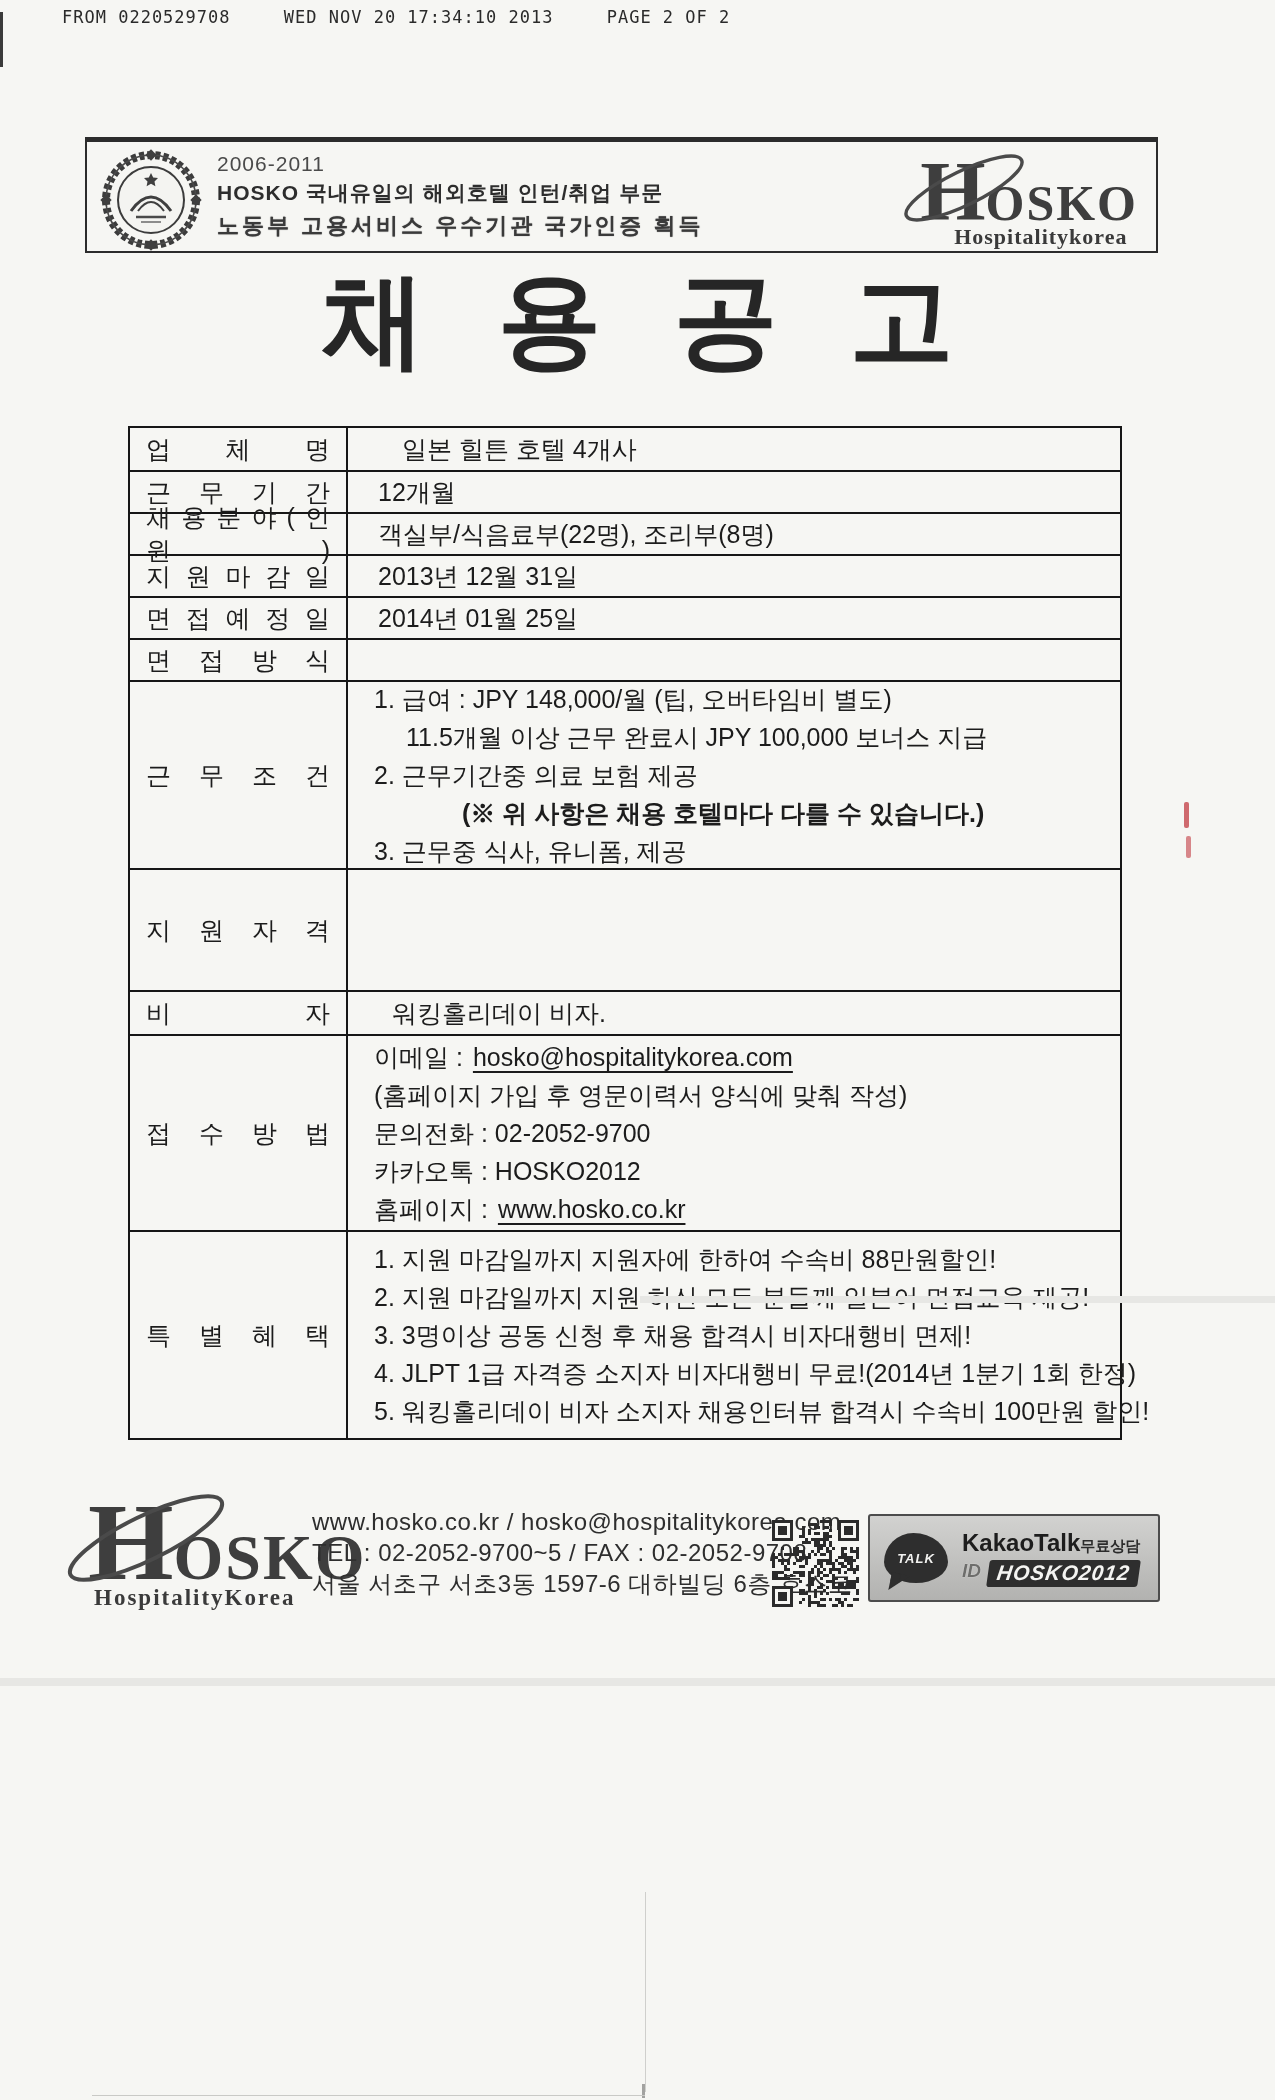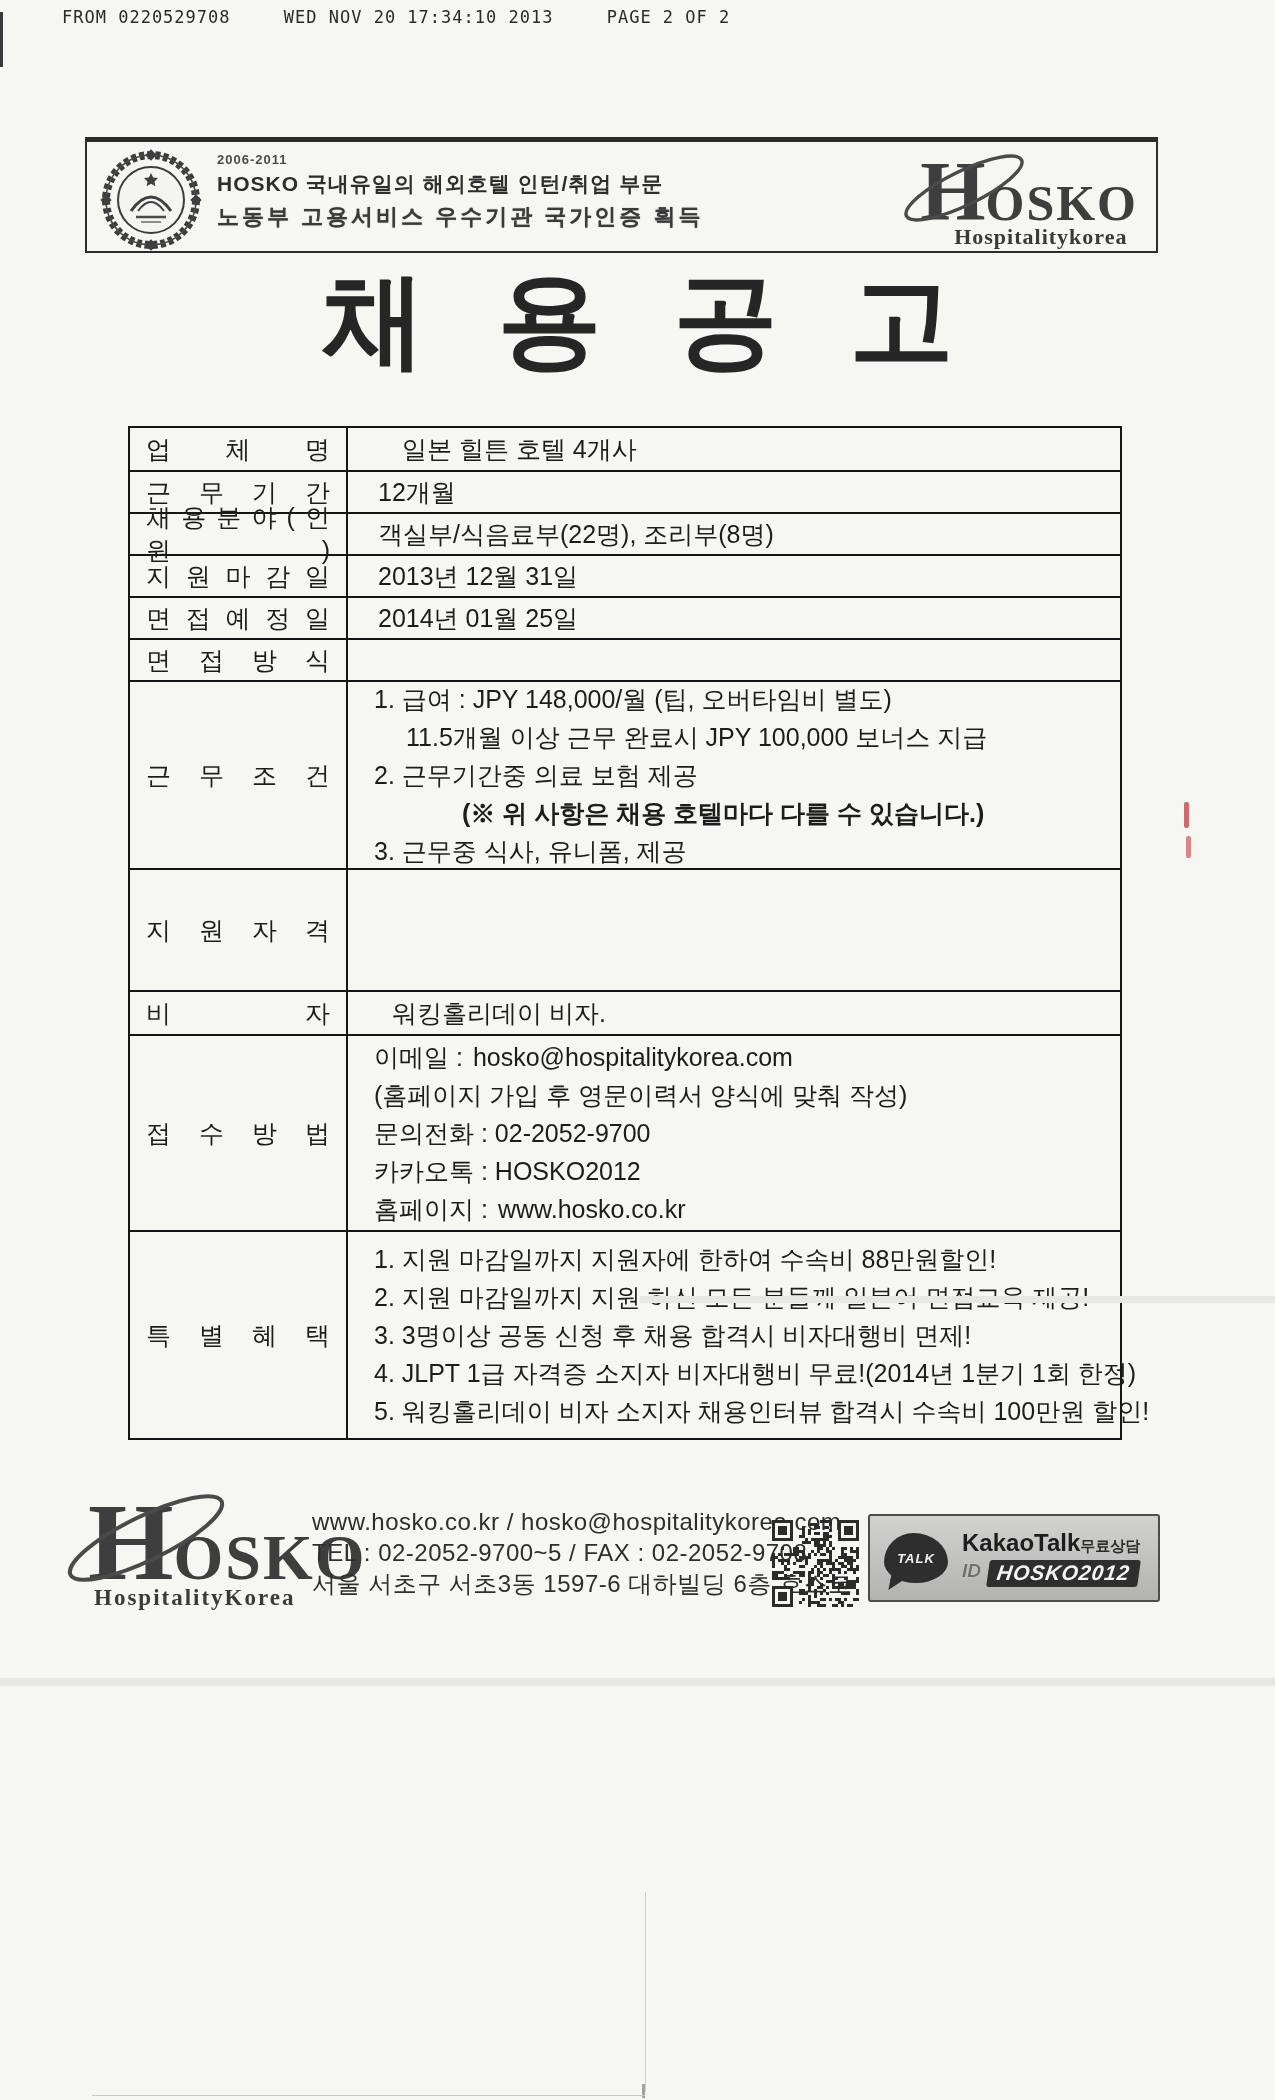--- a/index.html
+++ b/index.html
@@ -18,21 +18,21 @@
   .fax-line span { margin-right:42px; }
   .edge-mark { position:absolute; left:0; top:12px; width:3px; height:55px; background:#3a3a3a; }
 
   
   .header-box {
     position:absolute; left:85px; top:137px; width:1073px; height:116px;
     border:2px solid #2c2c2c; border-top-width:5px;
   }
   .seal { position:absolute; left:13px; top:7px; }
   .header-text { position:absolute; left:130px; top:10px; }
-  .hdr-years { font-size:13px; color:#4a4a4a; letter-spacing:1px;font-weight:bold; }
+  .hdr-years { font-size:21px; color:#4a4a4a; letter-spacing:1px; }
   .hdr-line1 { font-size:21px; font-weight:700; color:#2d2d2d; margin-top:3px; letter-spacing:1px; }
   .hdr-line2 { font-size:22px; font-weight:700; color:#3a3a3a; margin-top:4px; letter-spacing:3px;
                text-shadow:0 0 1px #6a6a6a; }
 
   
   .hosko-logo { position:absolute; font-family:"Liberation Serif", serif; color:#3e3e3e; }
   .hosko-row { display:flex; align-items:baseline; position:relative; }
   .hosko-h { font-weight:700; line-height:0.8; }
   .hosko-rest { font-weight:700; letter-spacing:2px; }
   .hosko-sub { font-weight:700; letter-spacing:1px; color:#3a3a3a; }
@@ -66,21 +66,21 @@
   }
   .t-label span { width:100%; text-align:justify; text-align-last:justify; }
   .t-value { flex:1; display:flex; align-items:center; padding-left:30px; }
   .t-multi { flex:1; display:flex; flex-direction:column; justify-content:center; padding:6px 0 6px 26px; }
   .t-line { line-height:38px; white-space:nowrap; }
   .h42{height:42px;} .h188{height:188px;} .h122{height:122px;}
   .h44{height:44px;} .h196{height:196px;} .h208{height:208px;}
   .pad-md{padding-left:54px;} .pad-lg{padding-left:84px;} .pad-visa{padding-left:44px;}
   .indent1{padding-left:32px;}
   .note-bold{padding-left:88px; font-weight:700;}
-  .ulink{text-underline-offset:5px; margin-left:10px;}
+  .ulink{text-decoration:underline; text-underline-offset:5px; margin-left:10px;}
 
   
   .contact { position:absolute; left:312px; top:1506px; font-size:24px; line-height:31px;
              color:#2e2e2e; letter-spacing:0.5px; white-space:nowrap; }
   .qr { position:absolute; left:772px; top:1520px; }
   .kakao-banner {
     position:absolute; left:868px; top:1514px; width:292px; height:88px;
     background:linear-gradient(#d2d2d0,#b2b2b0); border:2px solid #4c4c4c; border-radius:3px;
     display:flex; align-items:center; padding-left:14px;
   }

